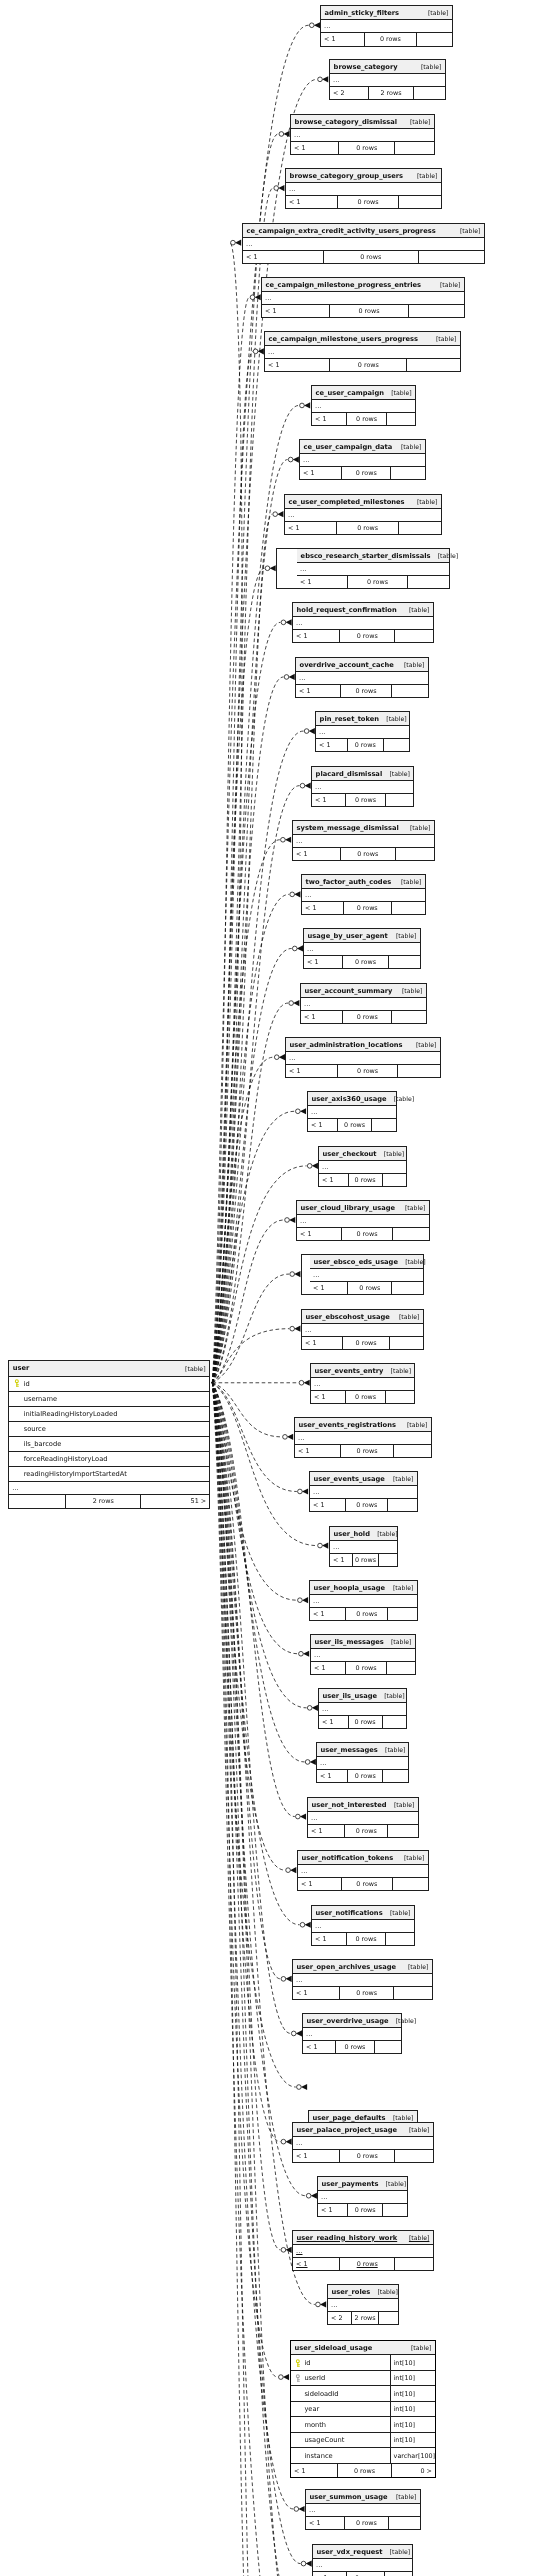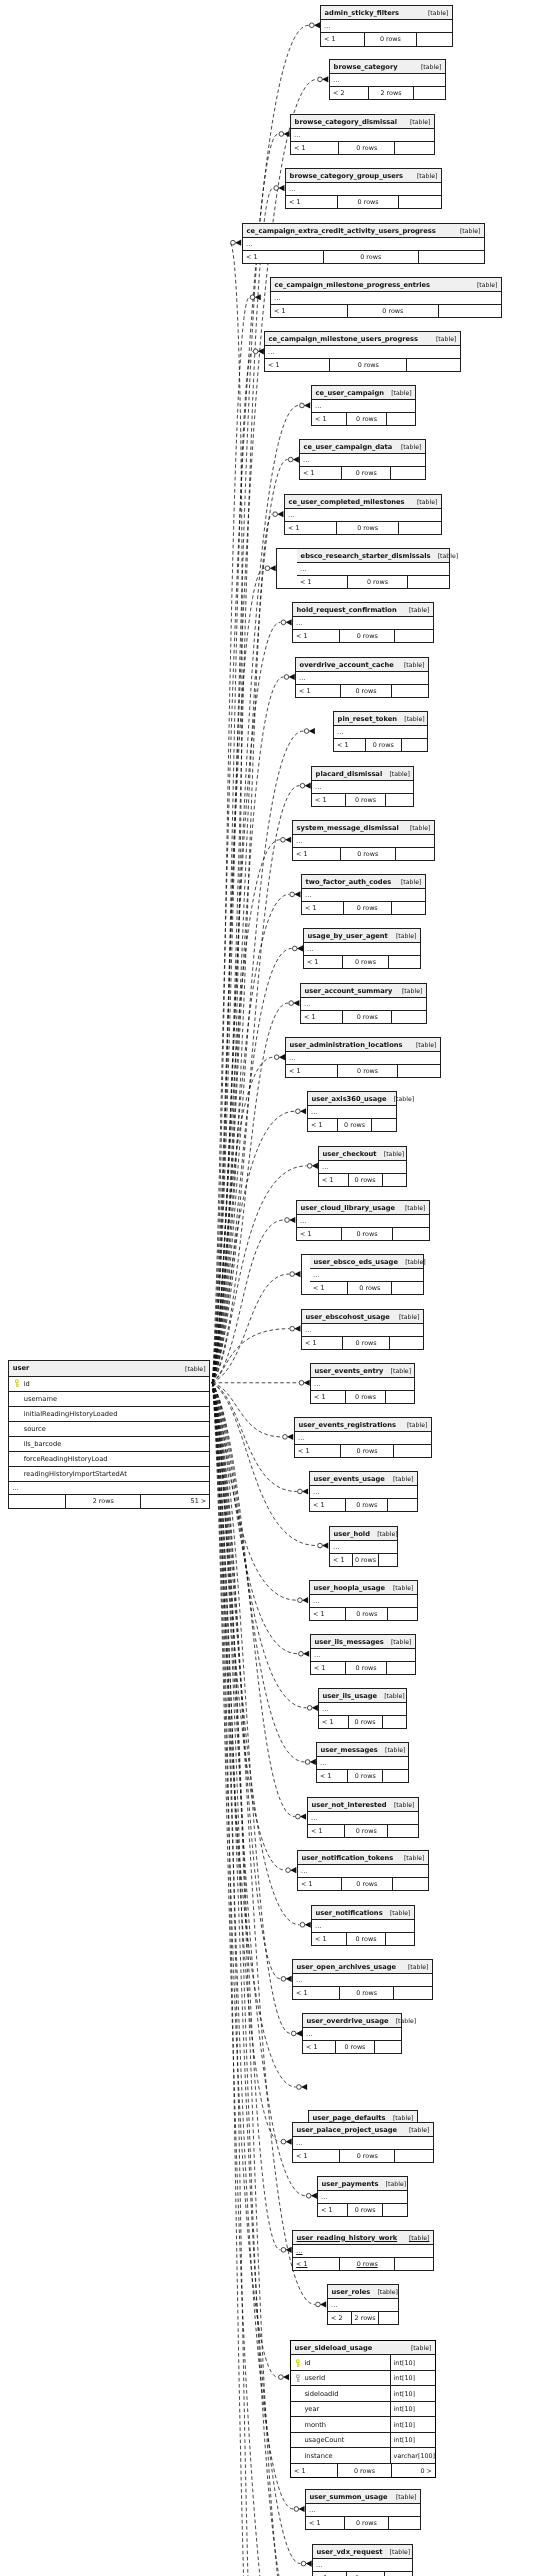--- a/index.html
+++ b/index.html
@@ -309,21 +309,21 @@
           <span class="tname">ce_campaign_extra_credit_activity_users_progress</span>
           <span class="ttag">[table]</span>
         </div>
         <div class="tdots">...</div>
         <div class="tfoot">
           <div class="fc fc1">&lt; 1</div>
           <div class="fc fc2">0 rows</div>
           <div class="fc fc3"></div>
         </div>
       </div>
-      <div class="tbox" style="left: 270px; top: 277px; width: 232px;">
+      <div class="tbox" style="left: 261px; top: 277px; width: 204px;">
         <div class="thead">
           <span class="tname">ce_campaign_milestone_progress_entries</span>
           <span class="ttag">[table]</span>
         </div>
         <div class="tdots">...</div>
         <div class="tfoot">
           <div class="fc fc1">&lt; 1</div>
           <div class="fc fc2">0 rows</div>
           <div class="fc fc3"></div>
         </div>
@@ -405,21 +405,21 @@
           <span class="tname">overdrive_account_cache</span>
           <span class="ttag">[table]</span>
         </div>
         <div class="tdots">...</div>
         <div class="tfoot">
           <div class="fc fc1">&lt; 1</div>
           <div class="fc fc2">0 rows</div>
           <div class="fc fc3"></div>
         </div>
       </div>
-      <div class="tbox" style="left: 315px; top: 711px; width: 95px; margin-left: 18px;">
+      <div class="tbox" style="left: 315px; top: 711px; width: 95px;">
         <div class="thead">
           <span class="tname">pin_reset_token</span>
           <span class="ttag">[table]</span>
         </div>
         <div class="tdots">...</div>
         <div class="tfoot">
           <div class="fc fc1">&lt; 1</div>
           <div class="fc fc2">0 rows</div>
           <div class="fc fc3"></div>
         </div>

